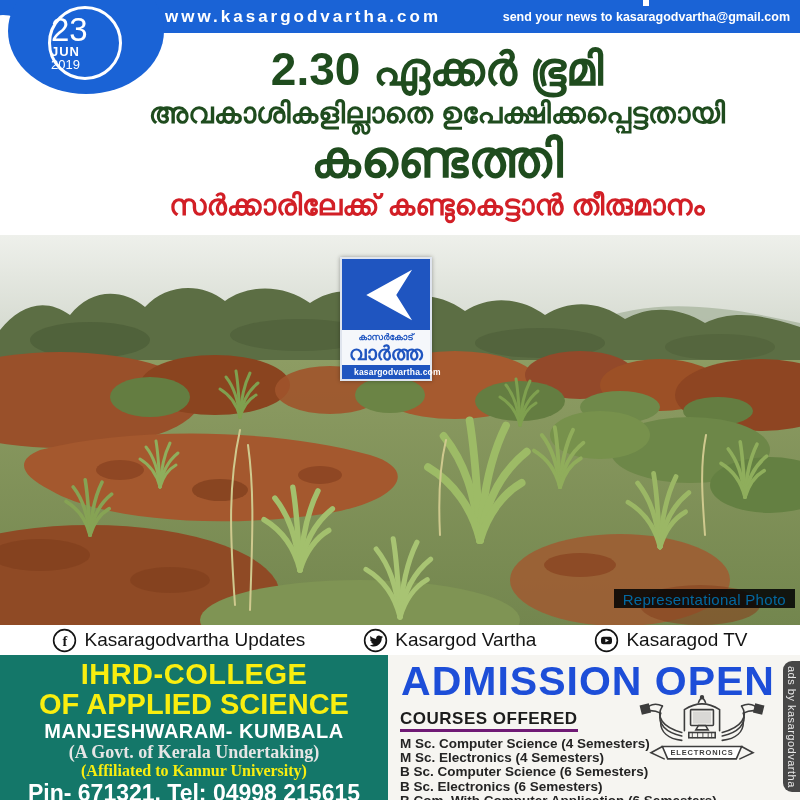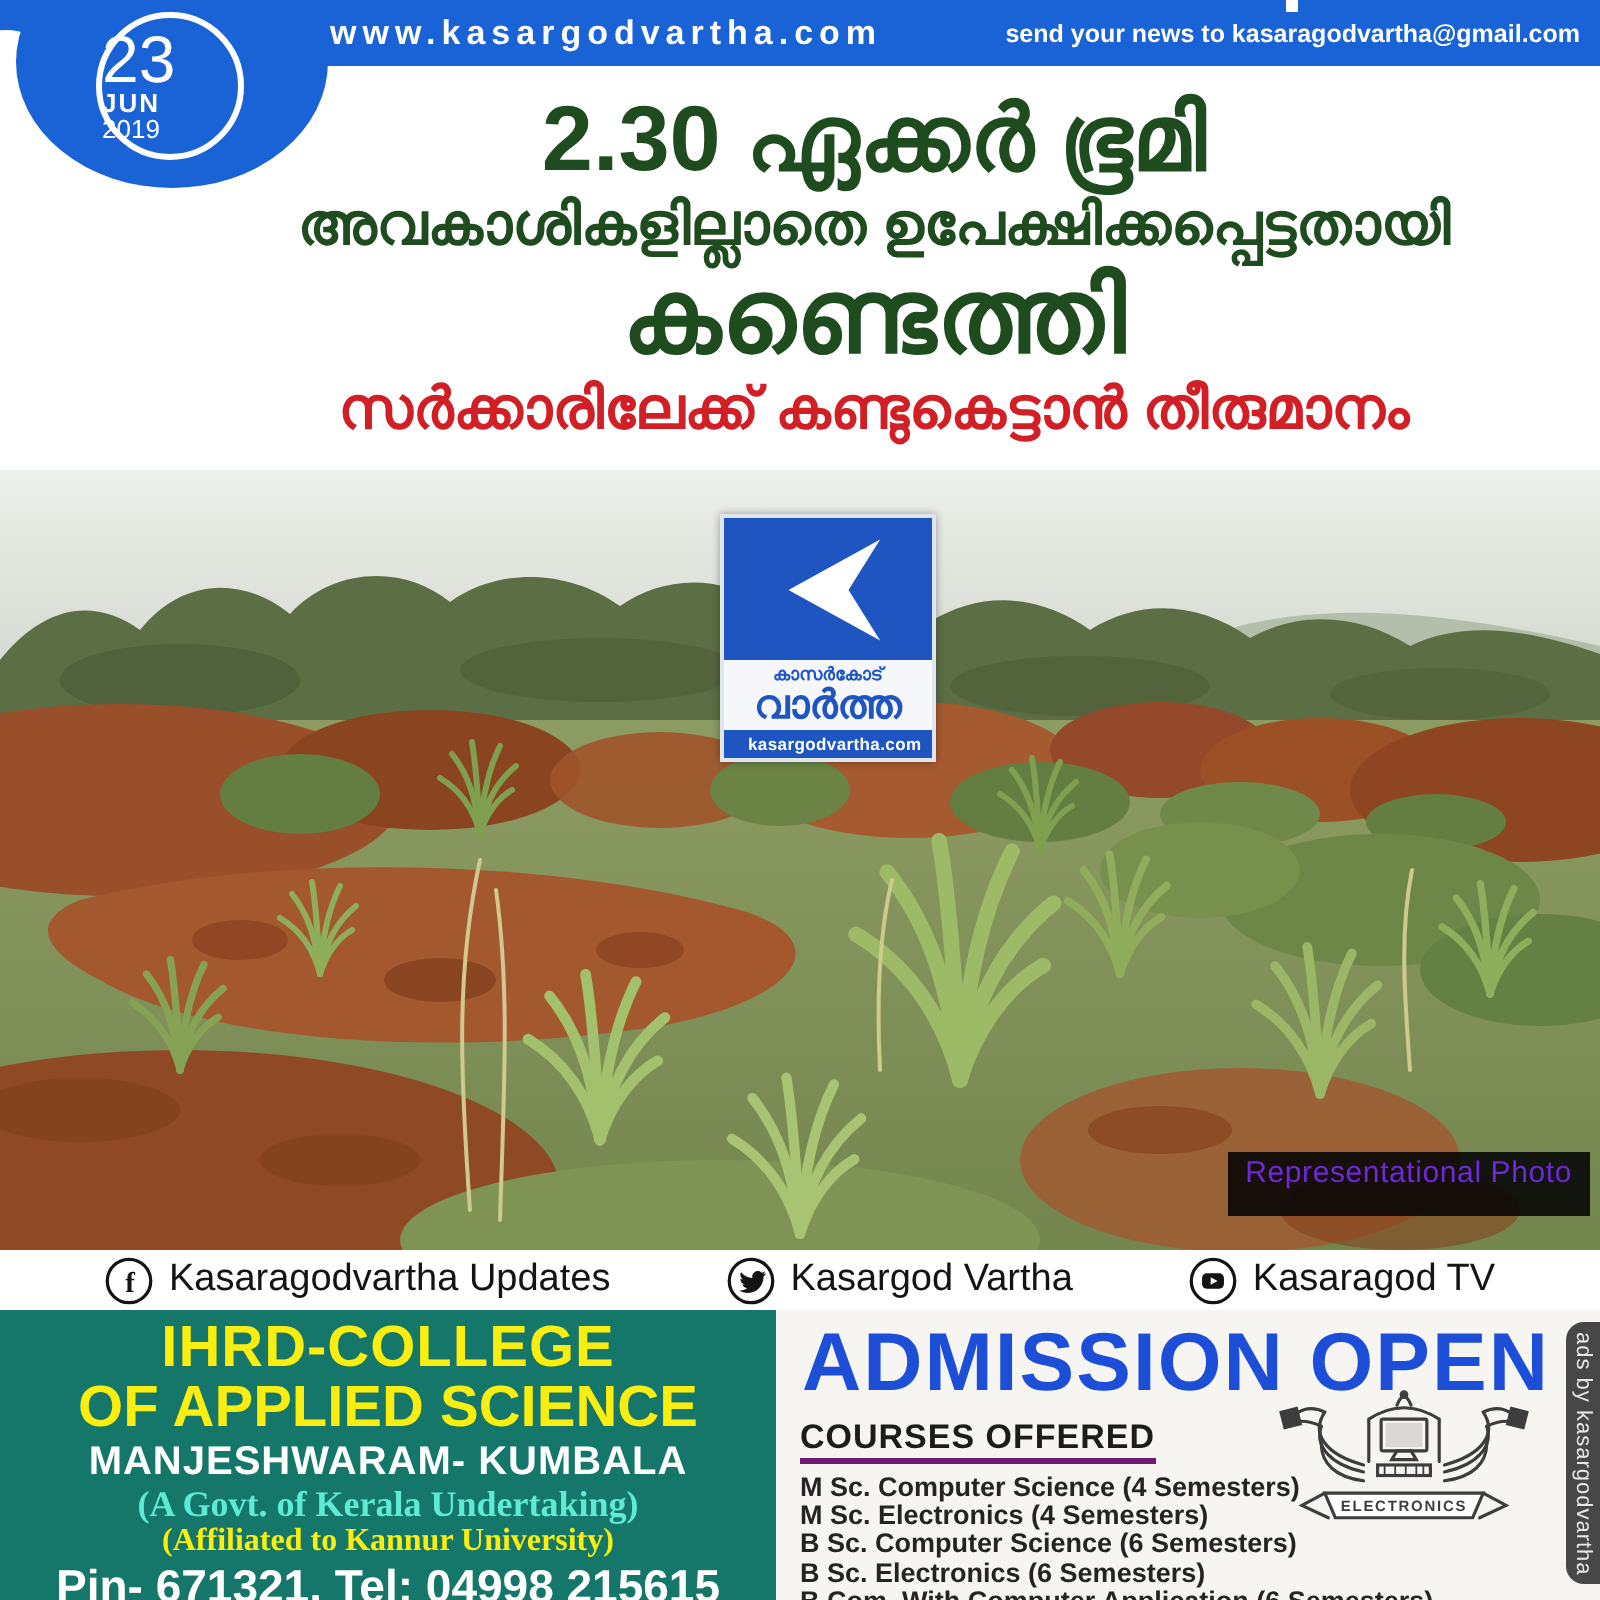--- a/index.html
+++ b/index.html
@@ -30,24 +30,24 @@
   .headline { height:202px; padding:10px 6px 0 80px; text-align:center; background:#fff; }
   .hl1 { color:#1f4c1e; font-size:46px; font-weight:800; line-height:52px; }
   .hl2 { color:#1f4c1e; font-size:29px; font-weight:800; line-height:36px; }
   .hl3 { color:#1f4c1e; font-size:52px; font-weight:800; line-height:56px; }
   .hl4 { color:#d21f26; font-size:29px; font-weight:800; line-height:36px; }
 
   
   .photo { position:relative; height:390px; overflow:hidden; }
   .photo svg.land { position:absolute; inset:0; width:100%; height:100%; }
   .caption { position:absolute; right:5px; bottom:17px; background:rgba(5,5,5,.88);
-             color:#6d28d9; font-size:15px; padding:2px 9px 13px; letter-spacing:.3px; }
-
-  
-  .wlogo { position:absolute; left:360px; top:22px; width:108px; z-index:2;
+             color:#0369a1; font-size:15px; padding:2px 9px 0; letter-spacing:.3px; }
+
+  
+  .wlogo { position:absolute; left:340px; top:22px; width:92px; z-index:2;
            border:2px solid #dfe4ee; box-shadow:0 0 4px rgba(0,0,0,.35); }
   .wlogo-top { height:71px; background:#1f55c0; display:flex; align-items:center; justify-content:center; }
   .wlogo-mid { background:#f5f7fb; text-align:center; padding:2px 0 1px; color:#1f55c0; }
   .wlogo-mid .small { font-size:9px; font-weight:bold; line-height:10px; }
   .wlogo-mid .big { font-size:20px; font-weight:800; line-height:22px; }
   .wlogo-bot { background:#1f55c0; color:#fff; font-size:8.5px; font-weight:bold;
                text-align:center; padding:2px 12px; letter-spacing:.2px; }
 
   
   .socialbar { height:30px; background:#fff; display:flex; align-items:center;
@@ -56,21 +56,21 @@
   .social-item svg { display:block; }
 
   
   .ads { position:relative; height:145px; display:flex; background:#f4f3ef; }
   .ad-college { width:388px; height:145px; background:#147769; color:#fff; text-align:center;
                 padding-top:4px; display:flex; flex-direction:column; justify-content:space-between;
                 padding-bottom:2px; }
   .cl1 { color:#f9ee0f; font-size:29px; font-weight:800; line-height:30px; letter-spacing:.5px; }
   .cl2 { color:#f9ee0f; font-size:29px; font-weight:800; line-height:30px; }
   .cl3 { color:#fff; font-size:20px; font-weight:800; line-height:24px; letter-spacing:.5px; }
-  .cl4 { color:#5eead4; font-family:"Liberation Serif", serif; font-size:18px; font-weight:bold; line-height:19px; }
+  .cl4 { color:#e5e5e5; font-family:"Liberation Serif", serif; font-size:18px; font-weight:bold; line-height:19px; }
   .cl5 { color:#f9ee0f; font-family:"Liberation Serif", serif; font-size:16px; font-weight:bold; line-height:18px; }
   .cl6 { color:#fff; font-size:23px; font-weight:800; line-height:26px; }
 
   .ad-admission { position:relative; flex:1; background:#f6f5f1; padding:2px 24px 0 12px; }
   .adm-title { color:#1d4ed8; font-size:41px; font-weight:800; letter-spacing:1px;
                text-align:center; line-height:48px; }
   .courses-head { display:inline-block; color:#1c1c1c; font-size:17px; font-weight:700;
                   letter-spacing:.5px; border-bottom:3px solid #701a75; margin:4px 0 5px; }
   .course { color:#242424; font-size:13.5px; font-weight:800; line-height:14.2px; white-space:nowrap; }
   .emblem { position:absolute; right:32px; top:37px; width:132px; height:88px; }

